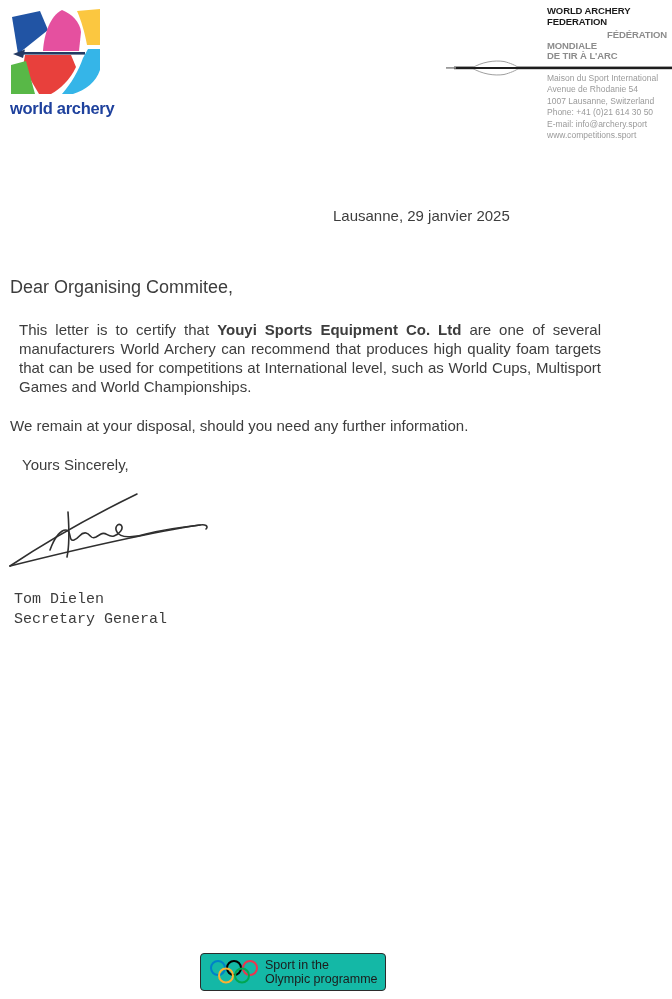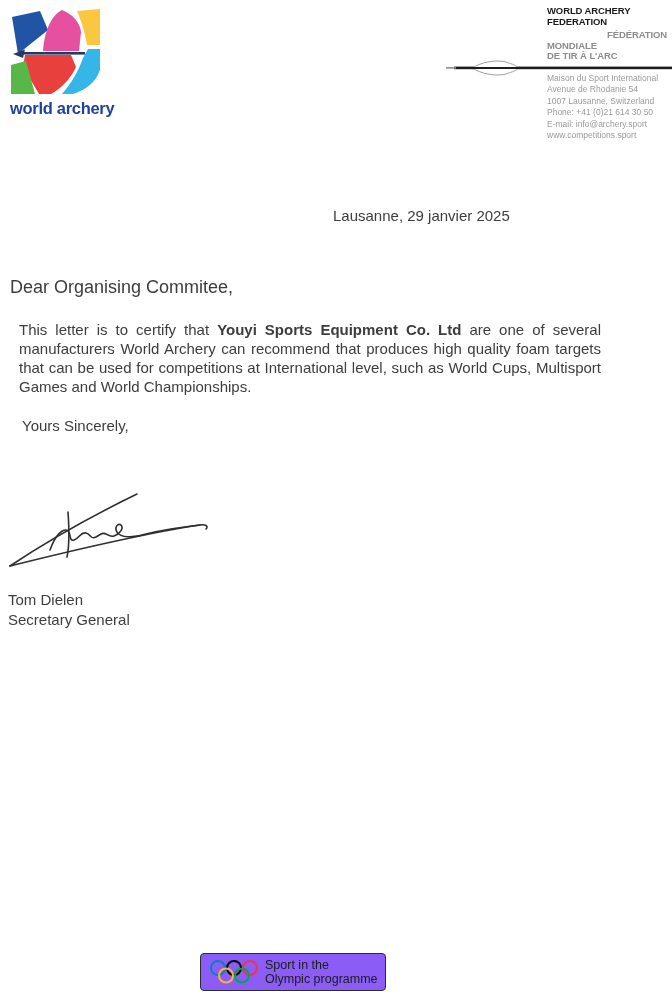--- a/index.html
+++ b/index.html
@@ -48,32 +48,32 @@
     margin: 23px 0 0 9px;
     font-size: 15px; line-height: 19px;
     text-align: justify;
   }
   .para1 .company { font-weight: 700; }
   .para2 { margin: 20px 0 0 0; font-size: 15px; line-height: 19px; }
   .closing { margin: 20px 0 0 12px; font-size: 15px; line-height: 19px; }
 
   .signature { position: absolute; left: 4px; top: 487px; width: 212px; height: 88px; }
 
-  .signer-block { position: absolute; left: 8px; top: 590px; }
+  .signer-block { position: absolute; left: 14px; top: 590px; font-family: Liberation Mono, monospace; }
   .signer-line { font-size: 15px; line-height: 19.5px; color: #3d3d3d; }
 
   
   .olympic-badge {
     position: absolute; left: 200px; top: 953px;
     width: 186px; height: 38px;
     border: 1.5px solid #2b2b2b; border-radius: 4px;
     display: flex; align-items: center;
     box-sizing: border-box;
     padding-left: 7px;
-    background: #8b5cf6;
+    background: #14b8a6;
   }
   .rings-icon { flex: 0 0 auto; display: block; }
   .badge-text { margin-left: 7px; }
   .badge-line { font-size: 12.5px; line-height: 14.5px; color: #1c1c1c; white-space: nowrap; }
 </style>
 </head>
 <body>
 
 <div class="letter-page">
 
@@ -120,20 +120,21 @@
     <div class="address-line">Phone: +41 (0)21 614 30 50</div>
     <div class="address-line">E-mail: info@archery.sport</div>
     <div class="address-line">www.competitions.sport</div>
   </div>
 
   <div class="dateline">Lausanne, 29 janvier 2025</div>
 
   <div class="letter-body">
     <div class="salutation">Dear Organising Commitee,</div>
     <p class="para1"><span>This letter is to certify that </span><span class="company">Youyi Sports Equipment Co. Ltd</span><span> are one of several manufacturers World Archery can recommend that produces high quality foam targets that can be used for competitions at International level, such as World Cups, Multisport Games and World Championships.</span></p>
+    <p class="para2">We remain at your disposal, should you need any further information.</p>
     <p class="closing">Yours Sincerely,</p>
   </div>
 
   <svg class="signature" viewBox="0 0 212 88" xmlns="http://www.w3.org/2000/svg" fill="none" stroke="#2f2f2f" stroke-width="1.6" stroke-linecap="round">
     <path d="M6,79 C45,53 96,25 133,7"></path>
     <path d="M6,79 C70,63 150,45 196,38 C201,37 205,39 202,42"></path>
     <path d="M64,25 C65,39 66,56 63,70"></path>
     <path d="M46,63 C50,52 56,43 62,43 C68,43 64,55 70,53 C76,51 76,45 82,46 C87,47 86,53 92,50 L97,47 C102,44 104,51 110,49 C116,47 120,41 117,38 C114,36 110,40 113,45 C116,51 130,51 142,47 C158,43 178,40 196,38"></path>
   </svg>
 

